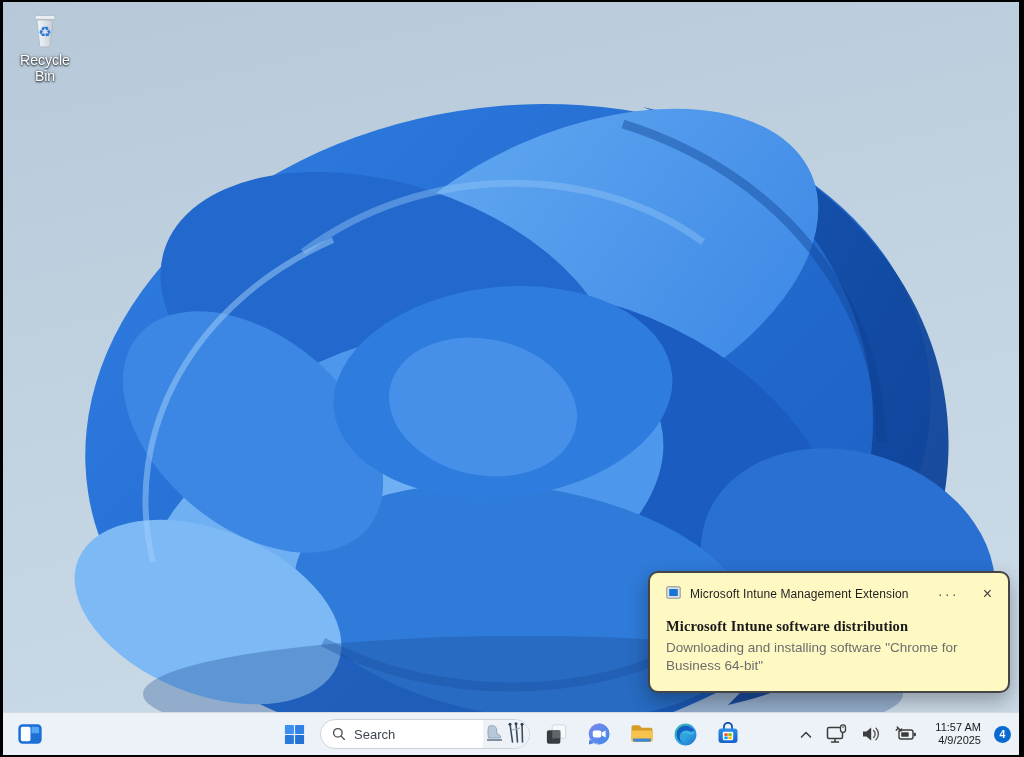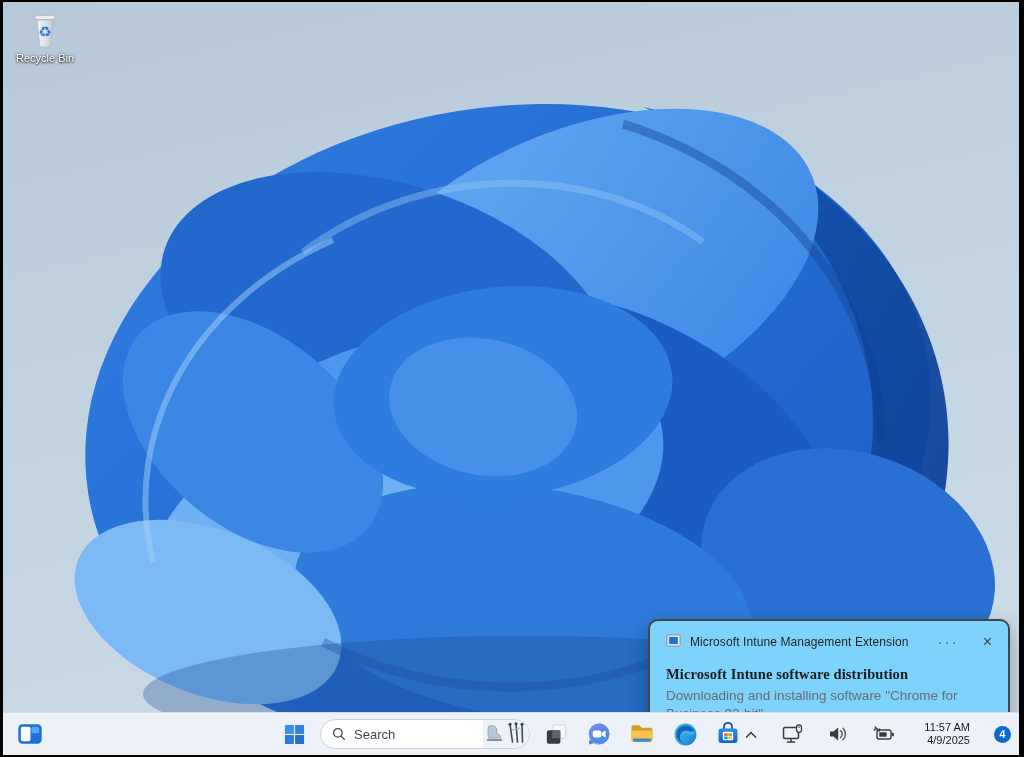--- a/index.html
+++ b/index.html
@@ -5,45 +5,45 @@
   * { margin:0; padding:0; box-sizing:border-box; }
   html,body { width:1024px; height:757px; }
   body { background:#000; font-family:"Liberation Sans","DejaVu Sans",sans-serif; overflow:hidden; position:relative; }
 
   .desktop { position:absolute; left:3px; top:2px; right:5px; bottom:2px; overflow:hidden; }
   .wallpaper { position:absolute; inset:0; width:100%; height:100%; }
 
   
   .desk-icon { position:absolute; width:72px; display:flex; flex-direction:column; align-items:center; gap:2px; cursor:pointer; }
   .desk-icon .glyph { width:42px; height:42px; display:flex; align-items:center; justify-content:center; position:relative; }
-  .desk-icon .lbl { font-size:11px; color:#fff; text-align:center; line-height:1.15;
+  .desk-icon .lbl { font-size:14px; color:#fff; text-align:center; line-height:1.15;
       text-shadow:0 1px 2px rgba(0,0,0,.85), 0 0 3px rgba(0,0,0,.6); }
   .shortcut-arrow { position:absolute; left:1px; bottom:1px; width:13px; height:13px; background:#fff; border-radius:2.5px;
       box-shadow:0 0 1px rgba(0,0,0,.5); display:flex; align-items:center; justify-content:center; }
 
   
-  .toast { position:absolute; left:645px; top:569px; width:362px; height:122px; background:#7dd3fc;
-      border:2px solid #454545; border-radius:10px; box-shadow:0 8px 20px rgba(0,0,0,.3); padding:12px 14px 10px 16px;margin-top:48px; }
+  .toast { position:absolute; left:645px; top:569px; width:362px; height:122px; background:#fef9c3;
+      border:2px solid #454545; border-radius:10px; box-shadow:0 8px 20px rgba(0,0,0,.3); padding:12px 14px 10px 16px; }
   .toast-head { display:flex; align-items:center; }
   .toast-appname { font-size:12px; color:#1f1f1f; margin-left:9px; letter-spacing:.1px; }
   .toast-more { margin-left:auto; color:#5a5a5a; font-size:15px; letter-spacing:2px; line-height:10px; cursor:pointer; padding:0 6px; }
   .toast-close { color:#444; font-size:16px; line-height:14px; cursor:pointer; padding:0 2px 0 18px; }
   .toast-title { margin-top:15px; font-size:14.5px; font-weight:700; color:#1a1a1a; letter-spacing:.1px;font-family:Liberation Serif, serif; }
   .toast-body { margin-top:4px; font-size:13.5px; color:#6d6d6d; line-height:1.35; width:322px; }
 
   
   .taskbar { position:absolute; left:0; right:0; bottom:0; height:43px; background:#edf2f8; border-top:1px solid #d4dbe3; }
   .tb-btn { width:34px; height:34px; border-radius:5px; display:flex; align-items:center; justify-content:center; cursor:pointer; }
   .tb-left { position:absolute; left:10px; top:4px; }
   .tb-center { position:absolute; left:50%; top:4px; transform:translateX(-50%); display:flex; align-items:center; gap:9px; }
   .search-pill { width:210px; height:30px; background:#fff; border:1px solid #ccd3da; border-radius:15px;
       display:flex; align-items:center; padding-left:11px; cursor:pointer; overflow:hidden; }
   .search-pill .stext { font-size:13px; color:#3f4650; margin-left:8px; flex:1; }
   .search-img { width:46px; height:28px; border-radius:0 14px 14px 0; overflow:hidden; flex:none; }
-  .tb-tray { position:absolute; right:8px; top:4px; height:34px; display:flex; align-items:center; gap:16px; }
+  .tb-tray { position:absolute; right:8px; top:4px; height:34px; display:flex; align-items:center; gap:5px; }
   .tray-btn { height:30px; padding:0 4px; border-radius:4px; display:flex; align-items:center; justify-content:center; cursor:pointer; }
   .clock { text-align:right; font-size:11px; color:#1b1b1b; line-height:13px; padding:0 6px 0 8px; cursor:pointer; }
   .badge { width:17px; height:17px; border-radius:50%; background:#0a6ad0; color:#fff; font-size:10.5px; font-weight:700;
       display:flex; align-items:center; justify-content:center; cursor:pointer; margin-left:2px; }
 </style>
 </head>
 <body>
 
 <div class="desktop">
 
@@ -114,21 +114,21 @@
         <svg width="15" height="13" viewBox="0 0 15 13">
           <rect x="0.8" y="0.8" width="13.4" height="11.4" rx="1" fill="#dfe3e8" stroke="#8e9196" stroke-width="1"></rect>
           <rect x="3.2" y="3" width="8.6" height="7" fill="#1a74d4"></rect>
         </svg>
       </span>
       <span class="toast-appname">Microsoft Intune Management Extension</span>
       <span class="toast-more">···</span>
       <span class="toast-close">×</span>
     </div>
     <div class="toast-title">Microsoft Intune software distribution</div>
-    <div class="toast-body">Downloading and installing software "Chrome for Business 92-bit"</div>
+    <div class="toast-body">Downloading and installing software "Chrome for Business 64-bit"</div>
   </div>
 
   <div class="taskbar">
 
     <div class="tb-left">
       <div class="tb-btn" title="widgets-icon">
         <svg width="28" height="28" viewBox="0 0 30 30">
           <rect x="2.5" y="4.5" width="25" height="21" rx="4.5" fill="#1b6fd8"></rect>
           <rect x="5.2" y="7.2" width="10.3" height="15.6" rx="1.8" fill="#fdfdfd"></rect>
           <path d="M 16.6 7.2 h 6.4 a 1.8 1.8 0 0 1 1.8 1.8 v 5.5 h -8.2 Z" fill="#55a7ef"></path>

